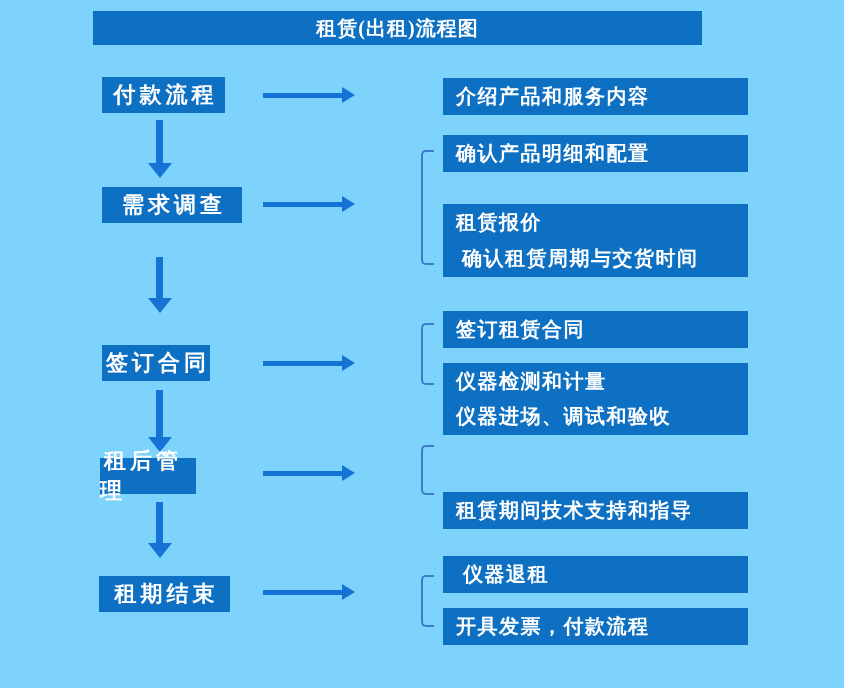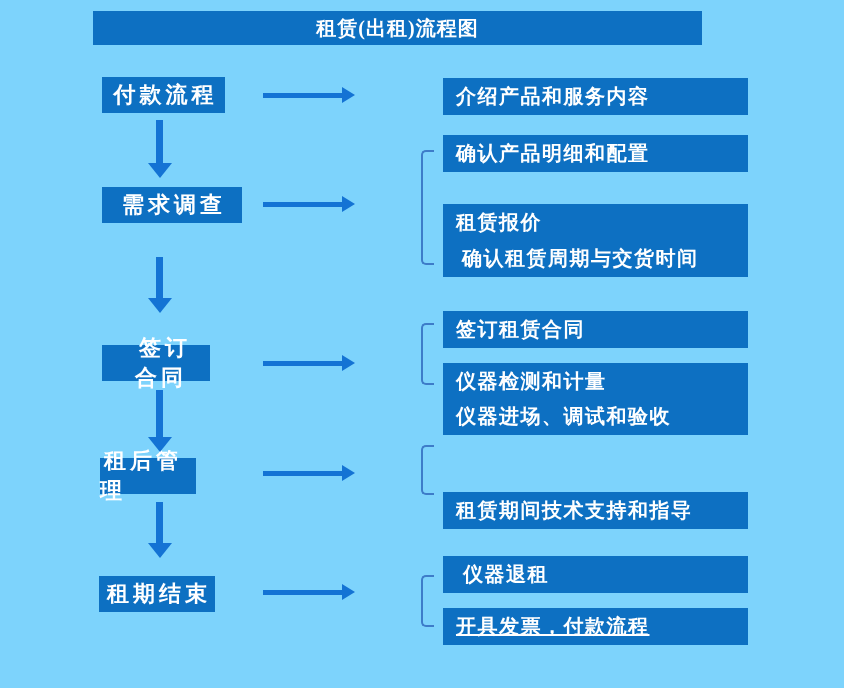--- a/index.html
+++ b/index.html
@@ -68,23 +68,23 @@
 </style>
 </head>
 <body>
 
 <div class="canvas">
 
   <div class="box title-bar">租赁(出租)流程图</div>
 
   <div class="box left-box" style="left:102px;top:77px;width:123px;">付款流程</div>
   <div class="box left-box" style="left:102px;top:187px;width:140px;">需求调查</div>
-  <div class="box left-box" style="left:102px;top:345px;width:108px;padding-left:33px;">签订合同</div>
+  <div class="box left-box" style="left:102px;top:345px;width:108px;">签订合同</div>
   <div class="box left-box" style="left:100px;top:458px;width:96px;">租后管理</div>
-  <div class="box left-box" style="left:99px;top:576px;width:116px;">租期结束</div>
+  <div class="box left-box" style="left:99px;top:576px;width:131px;">租期结束</div>
 
   <div class="v-arrow" style="top:120px;height:58px;">
     <div class="v-shaft" style="height:43px;"></div>
     <div class="v-head"></div>
   </div>
   <div class="v-arrow" style="top:257px;height:56px;">
     <div class="v-shaft" style="height:41px;"></div>
     <div class="v-head"></div>
   </div>
   <div class="v-arrow" style="top:390px;height:62px;">
@@ -128,15 +128,15 @@
   <div class="box right-box" style="top:204px;">租赁报价</div>
   <div class="box right-box" style="top:240px;padding-left:19px;">确认租赁周期与交货时间</div>
 
   <div class="box right-box" style="top:311px;">签订租赁合同</div>
   <div class="box right-box" style="top:363px;text-align:center;">仪器检测和计量</div>
 
   <div class="box right-box" style="top:398px;">仪器进场、调试和验收</div>
   <div class="box right-box" style="top:492px;">租赁期间技术支持和指导</div>
 
   <div class="box right-box" style="top:556px;padding-left:20px;">仪器退租</div>
-  <div class="box right-box" style="top:608px;text-decoration:underline;">开具发票，付款流程</div>
+  <div class="box right-box" style="top:608px;">开具发票，付款流程</div>
 
 </div>
 
 </body></html>

